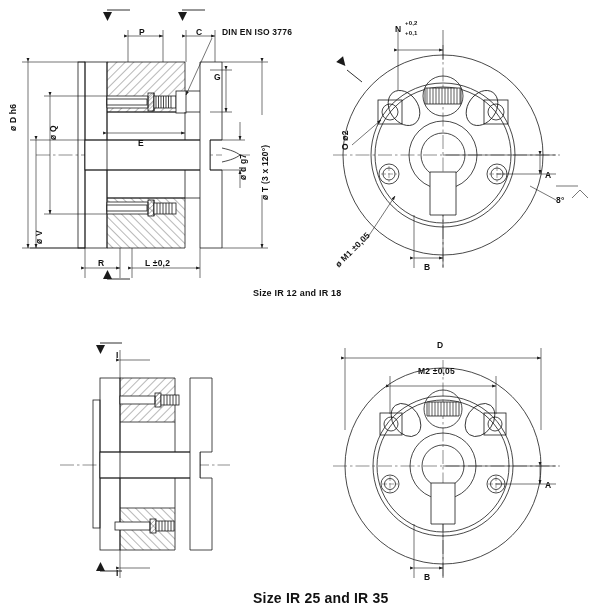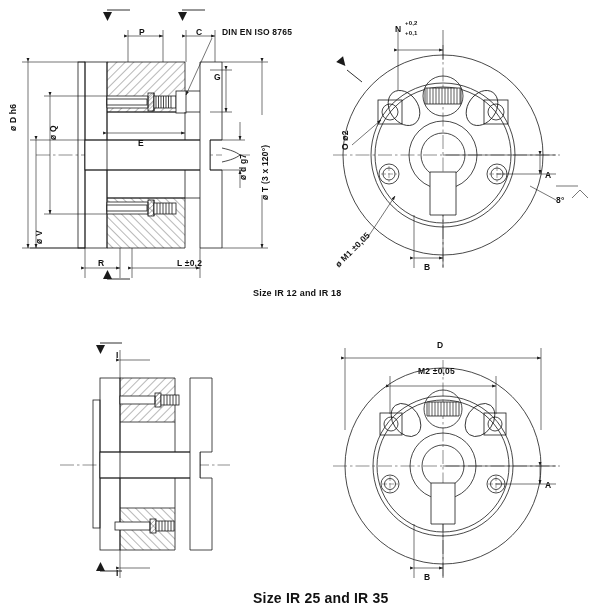--- a/index.html
+++ b/index.html
@@ -420,25 +420,25 @@
     <g stroke="#1a1a1a" stroke-width="0.6">
       <line x1="414" y1="524" x2="414" y2="578"></line>
       <line x1="443" y1="524" x2="443" y2="578"></line>
       <line x1="414" y1="568" x2="443" y2="568" marker-start="url(#arrS)" marker-end="url(#arrS)"></line>
     </g>
   </g>
 </svg>
 
 <span class="cap" style="left:139px;top:27px;">P</span>
 <span class="cap" style="left:196px;top:27px;">C</span>
-<span class="cap" style="left:222px;top:27px;font-weight:bold;">DIN EN ISO 8765</span>
+<span class="cap" style="left:222px;top:27px;font-weight:bold;">DIN EN ISO 3776</span>
 <span class="cap" style="left:214px;top:72px;">G</span>
 <span class="cap" style="left:138px;top:138px;">E</span>
 <span class="cap" style="left:98px;top:258px;">R</span>
-<span class="cap" style="left:145px;top:258px;margin-left:32px;">L ±0,2</span>
+<span class="cap" style="left:145px;top:258px;">L ±0,2</span>
 
 <span class="cap" style="left:8px;top:131px;transform:rotate(-90deg);transform-origin:left top;white-space:nowrap;">ø D h6</span>
 <span class="cap" style="left:48px;top:140px;transform:rotate(-90deg);transform-origin:left top;white-space:nowrap;">ø Q</span>
 <span class="cap" style="left:34px;top:244px;transform:rotate(-90deg);transform-origin:left top;white-space:nowrap;">ø V</span>
 <span class="cap" style="left:238px;top:180px;transform:rotate(-90deg);transform-origin:left top;white-space:nowrap;">ø d g7</span>
 <span class="cap" style="left:260px;top:200px;transform:rotate(-90deg);transform-origin:left top;white-space:nowrap;">ø T (3 x 120°)</span>
 
 <span class="cap" style="left:395px;top:24px;">N</span>
 <span class="cap" style="left:405px;top:20px;font-size:6px;">+0,2</span>
 <span class="cap" style="left:405px;top:30px;font-size:6px;">+0,1</span>

